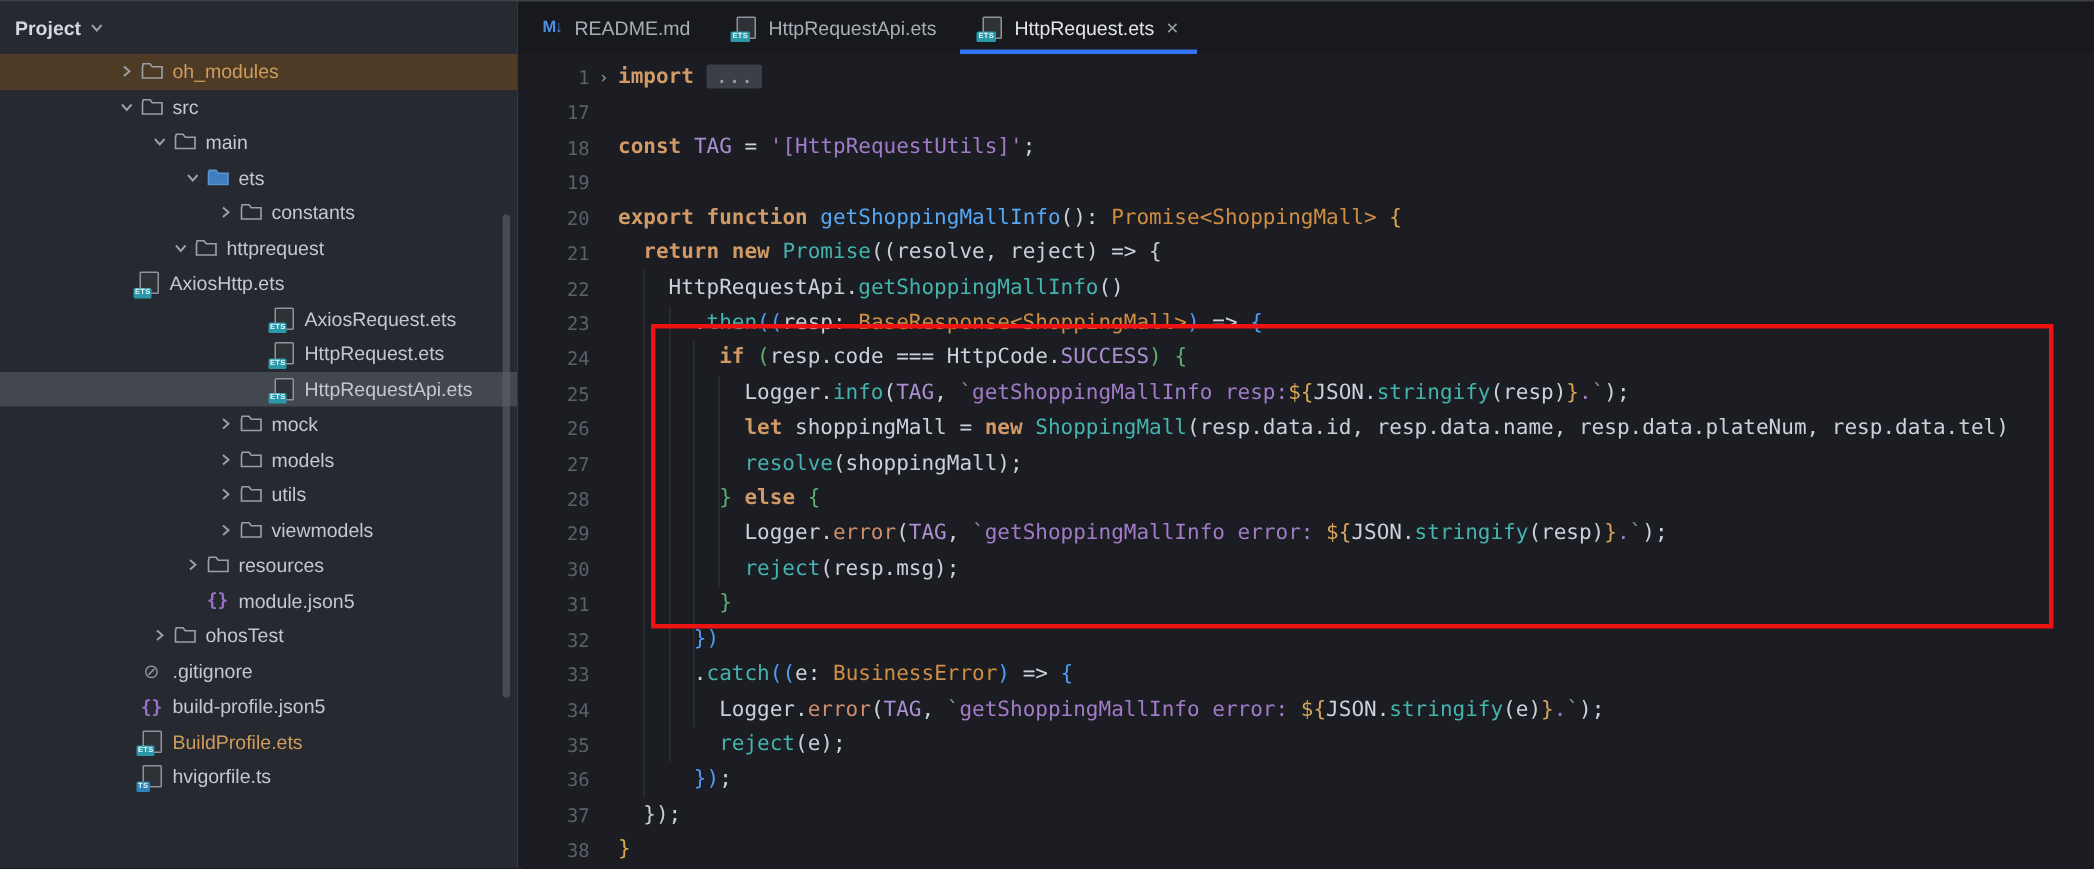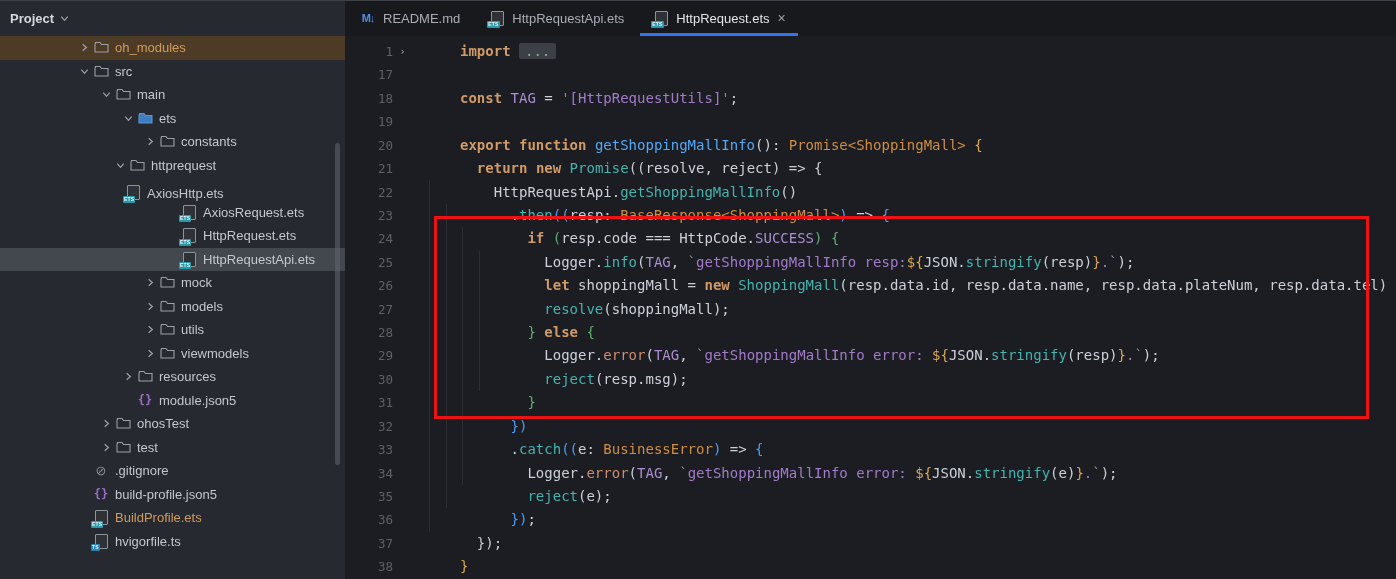--- a/index.html
+++ b/index.html
@@ -36,21 +36,21 @@
   .tab.active{color:#e3e5e9;}
   .tab.active::after{content:"";position:absolute;left:2px;right:2px;bottom:0;height:3px;background:#3574f0;}
   .tab-close{color:#9aa0a8;font-size:14px;margin-left:2px;}
 
   
   .editor{position:absolute;left:345px;top:36px;right:0;bottom:0;background:#1b1d23;}
   .cline{display:flex;height:23.43px;line-height:23.43px;white-space:pre;
          font-family:"DejaVu Sans Mono","Liberation Mono",monospace;font-size:14px;}
   .gnum{width:48px;text-align:right;color:#5c6168;font-size:12.5px;flex:none;}
   .gfold{width:19px;text-align:center;color:#9aa0a8;font-size:11px;flex:none;}
-  .ctext{flex:1;margin-left:48px;}
+  .ctext{flex:1;}
   .tk-kw{color:#d19a66;font-weight:bold;}
   .tk-ty{color:#cf8e42;}
   .tk-fn{color:#56a8f5;}
   .tk-call{color:#45b3ae;}
   .tk-ecall{color:#cf8e6d;}
   .tk-str{color:#a27bc8;}
   .tk-cst{color:#ab8fd0;}
   .tk-tpl{color:#d7a656;}
   .tk-q{color:#8f949c;}
   .tk-pl{color:#ccd1d9;}
@@ -148,21 +148,21 @@
               <polyline points="2.5,4 6,8 9.5,4" fill="none" stroke="#9aa0a8" stroke-width="1.4"></polyline>
             </svg>
           </span>
           <span class="ticon">
             <svg width="15" height="13" viewBox="0 0 15 13">
               <path d="M1 3.5 L1 11 L14 11 L14 3.5 L7.5 3.5 L6 1.5 L1.5 1.5 L1 3.5 Z" fill="none" stroke="#9aa0a8" stroke-width="1.1"></path>
             </svg>
           </span>
           <span class="tlabel">httprequest</span>
         </div>
-        <div class="trow" style="padding-left: 108px; align-items: flex-end;">
+        <div class="trow" style="padding-left: 74px;">
           <span class="tchev"></span>
           <span class="ticon">
             <span class="fico-page"></span>
             <span class="fico-badge badge-ets">ETS</span>
           </span>
           <span class="tlabel">AxiosHttp.ets</span>
         </div>
         <div class="trow" style="padding-left: 164px;">
           <span class="tchev"></span>
           <span class="ticon">
@@ -264,33 +264,20 @@
             <svg width="11" height="11" viewBox="0 0 12 12">
               <polyline points="4,2.5 8,6 4,9.5" fill="none" stroke="#9aa0a8" stroke-width="1.4"></polyline>
             </svg>
           </span>
           <span class="ticon">
             <svg width="15" height="13" viewBox="0 0 15 13">
               <path d="M1 3.5 L1 11 L14 11 L14 3.5 L7.5 3.5 L6 1.5 L1.5 1.5 L1 3.5 Z" fill="none" stroke="#9aa0a8" stroke-width="1.1"></path>
             </svg>
           </span>
           <span class="tlabel">ohosTest</span>
-        </div>
-        <div class="trow" style="padding-left: 98px;">
-          <span class="tchev">
-            <svg width="11" height="11" viewBox="0 0 12 12">
-              <polyline points="4,2.5 8,6 4,9.5" fill="none" stroke="#9aa0a8" stroke-width="1.4"></polyline>
-            </svg>
-          </span>
-          <span class="ticon">
-            <svg width="15" height="13" viewBox="0 0 15 13">
-              <path d="M1 3.5 L1 11 L14 11 L14 3.5 L7.5 3.5 L6 1.5 L1.5 1.5 L1 3.5 Z" fill="none" stroke="#9aa0a8" stroke-width="1.1"></path>
-            </svg>
-          </span>
-          <span class="tlabel">test</span>
         </div>
         <div class="trow" style="padding-left: 76px;">
           <span class="tchev"></span>
           <span class="ticon">
             <span class="fico-git">⊘</span>
           </span>
           <span class="tlabel">.gitignore</span>
         </div>
         <div class="trow" style="padding-left: 76px;">
           <span class="tchev"></span>

